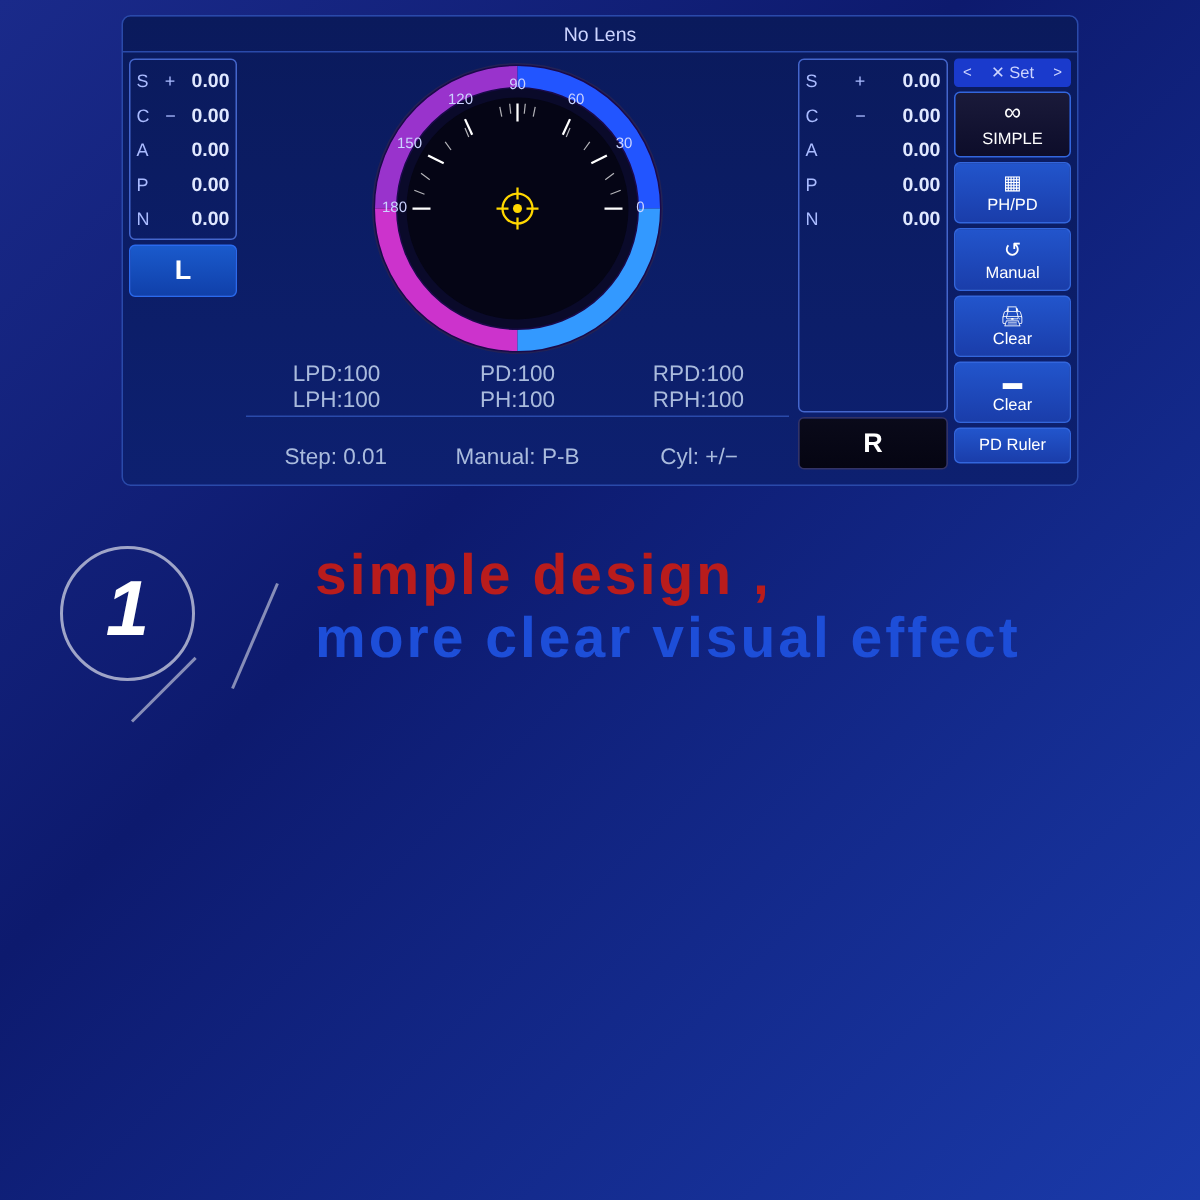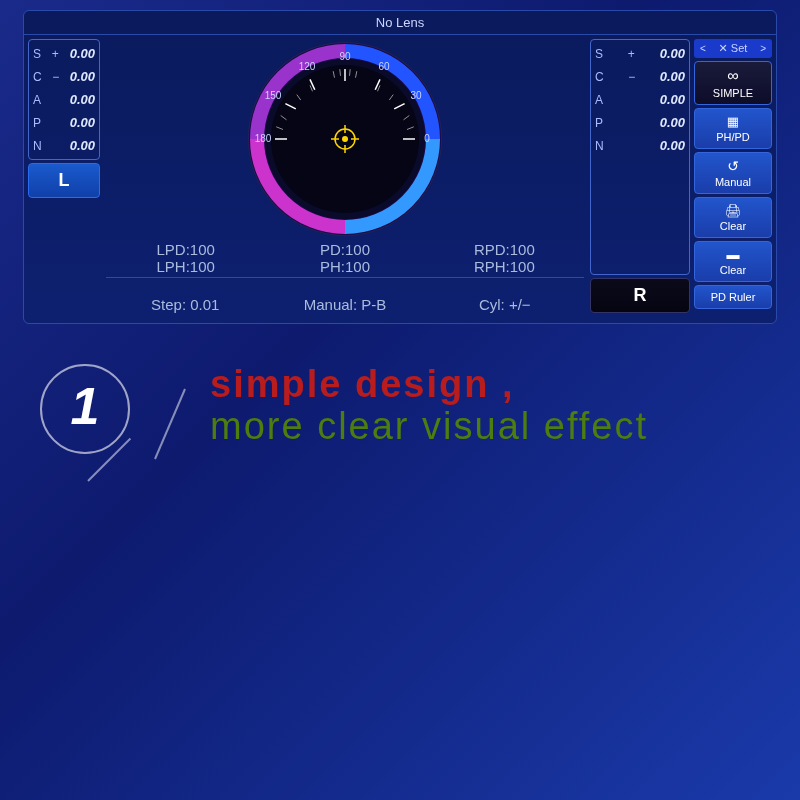--- a/index.html
+++ b/index.html
@@ -6,21 +6,21 @@
     body {
       width: 800px;
       height: 800px;
       background: linear-gradient(135deg, #1a2a8a 0%, #0d1a6e 40%, #1a3aaa 100%);
       font-family: Arial, sans-serif;
       overflow: hidden;
     }
 
     
     .instrument-panel {
-      width: 754px;
+      width: 638px;
       margin: 10px auto 0;
       background: linear-gradient(180deg, #0a1a5c 0%, #0d2070 100%);
       border: 1px solid #2a4aaa;
       border-radius: 6px;
       padding-bottom: 6px;
     }
 
     .panel-title-bar {
       text-align: center;
       color: #ccd4ff;
@@ -57,21 +57,21 @@
       display: flex;
       align-items: center;
       justify-content: space-between;
       color: #ccd4ff;
       font-size: 13px;
       font-weight: 500;
     }
 
     .value-row .label { color: #aabbff; font-size: 12px; }
     .value-row .sign { color: #aabbff; font-size: 12px; margin: 0 1px; }
-    .value-row .num { color: #e0e8ff; font-size: 13px; font-weight: bold; font-style: italic; }
+    .value-row .num { color: #e0e8ff; font-size: 13px; font-weight: bold; }
 
     .l-button {
       background: linear-gradient(180deg, #1a5acc, #1040aa);
       border: 1px solid #2a6aee;
       border-radius: 4px;
       color: white;
       font-size: 18px;
       font-weight: bold;
       text-align: center;
       padding: 6px 0;
@@ -223,23 +223,23 @@
 
     .lower-text .line1 {
       color: #b91c1c;
       font-size: 38px;
       font-weight: 900;
       line-height: 1.1;
       letter-spacing: 2px;
     }
 
     .lower-text .line2 {
-      color: #4d7c0f;
+      color: #1d4ed8;
       font-size: 38px;
-      font-weight: 400;
+      font-weight: 700;
       line-height: 1.1;
       letter-spacing: 2px;
     }
 
     .center-col {
       flex: 1;
       display: flex;
       flex-direction: column;
       align-items: center;
       gap: 2px;

